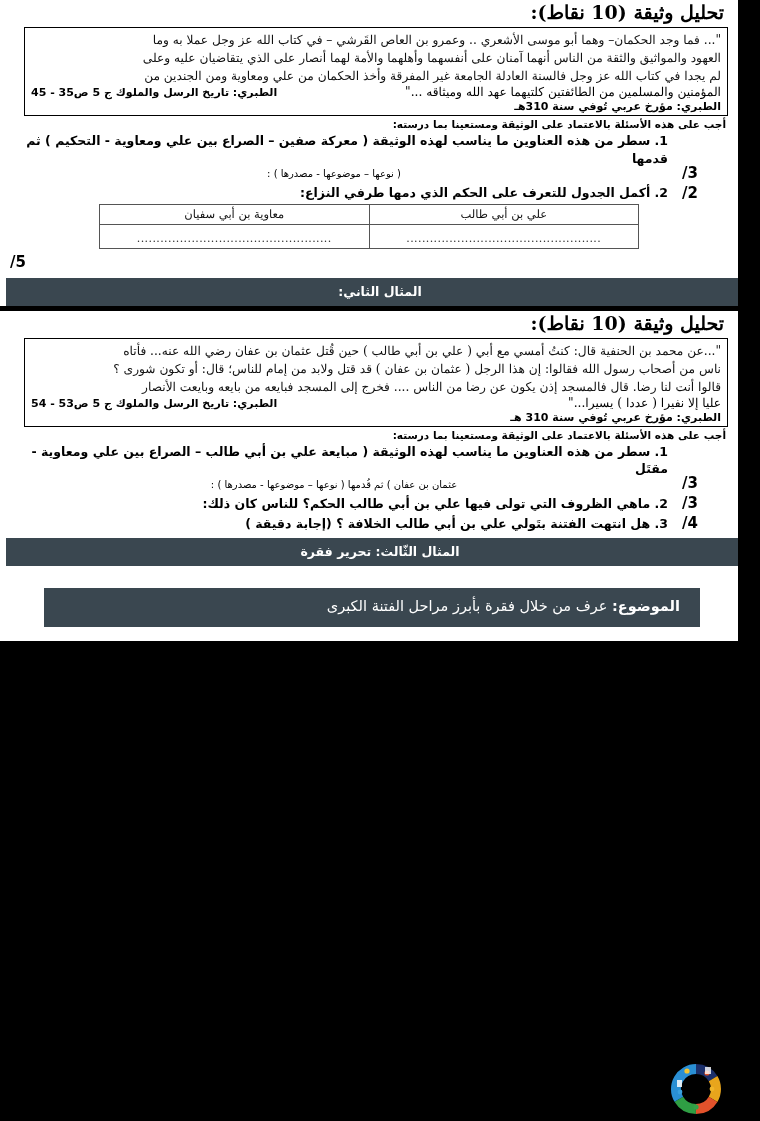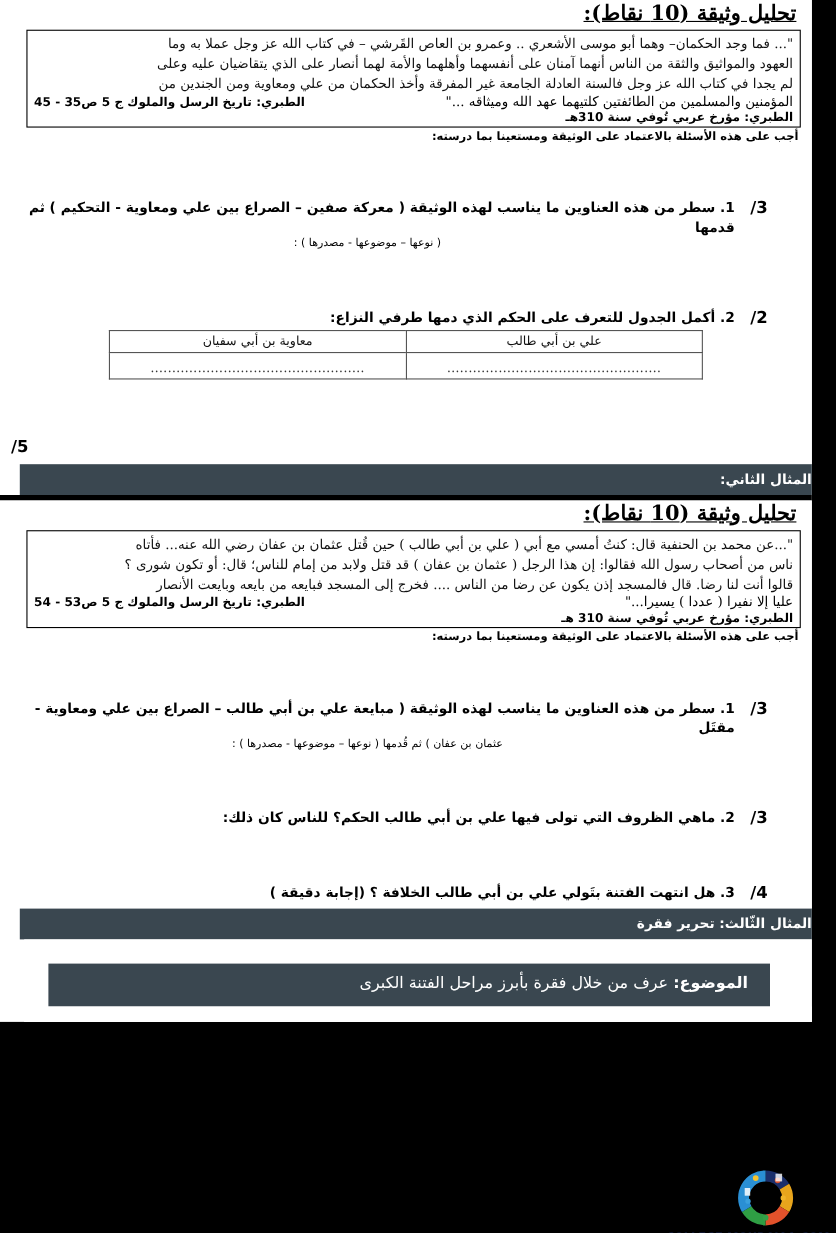--- a/index.html
+++ b/index.html
@@ -23,39 +23,38 @@
     width: 738px;
     background: #ffffff;
   }
 
   .strip { background: #ffffff; width: 738px; }
 
   
   .section-bar {
     background: #3a4750;
     color: #ffffff;
-    text-align: right;
+    text-align: center;
     font-size: 12.5px;
     font-weight: bold;
-    padding: 6px 0 7px 4px;
+    padding: 6px 0 7px 16px;
     letter-spacing: 0.2px;
     width: 716px;
     margin: 0;
   }
 
   
   .ex-title {
     text-align: right;
     font-weight: bold;
     font-size: 19px;
     color: #000;
     padding: 2px 14px 3px 0;
     line-height: 1.15;
     font-family: "DejaVu Serif", "Liberation Serif", serif;
-    text-decoration: underline;
   }
 
   
   .doc-box {
     border: 1px solid #000;
     margin: 0 10px 0 24px;
     padding: 3px 6px 2px 6px;
     background: #fff;
   }
   .doc-line {
@@ -96,23 +95,22 @@
     font-weight: bold;
     text-align: right;
     padding: 2px 12px 1px 0;
     color: #000;
   }
 
   
   .q-row {
     display: flex;
     flex-direction: row-reverse;   
-    align-items: flex-start;
+    align-items: flex-end;
     padding: 1px 14px 1px 0;
-    margin-top: 48px;
   }
   .q-body {
     flex: 1;
     text-align: right;
     font-size: 12.5px;
     font-weight: bold;
     line-height: 1.42;
     color: #000;
     padding-right: 4px;
   }

